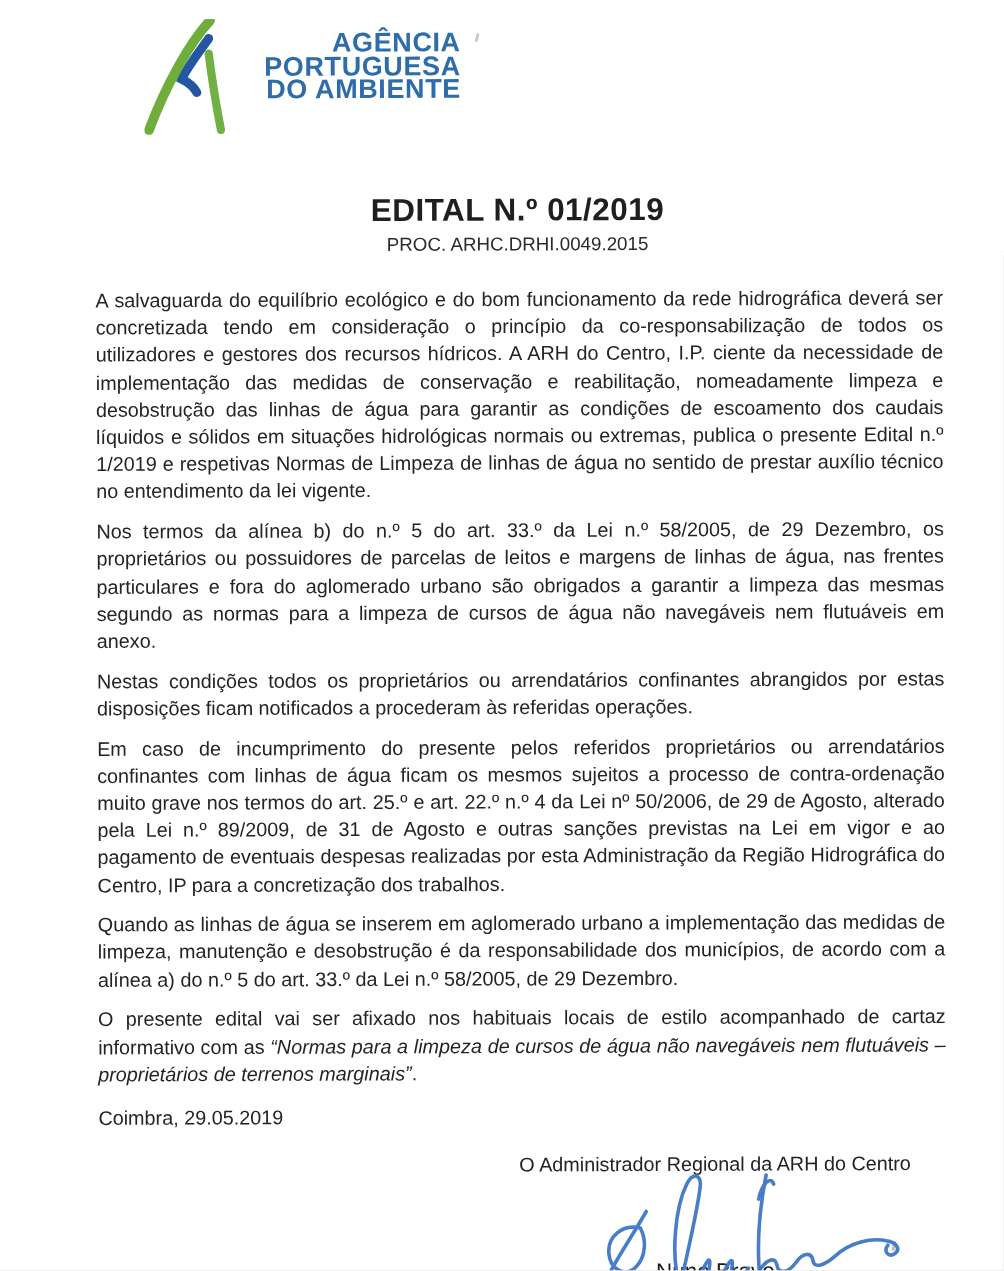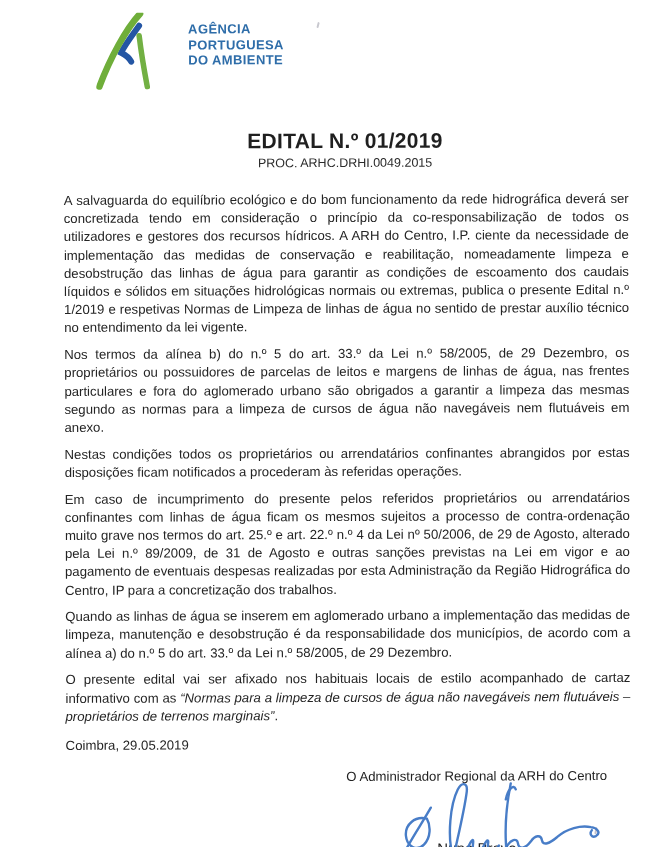--- a/index.html
+++ b/index.html
@@ -6,23 +6,23 @@
   .page {
     position:relative; width:669px; height:847px; background:#ffffff;
     font-family:"Liberation Sans", sans-serif; color:#242424;
     overflow:hidden; margin:0 auto;
   }
   .content-tilt { transform:rotate(-0.2deg); transform-origin:50% 0; }
 
   
   .logo-graphic { position:absolute; left:96px; top:12px; }
   .logo-text {
-    position:absolute; left:188px; top:21px;
-    font-weight:bold; font-size:13px; line-height:15.5px;
-    color:#2e6da9; letter-spacing:0.4px;
+    position:absolute; left:176px; top:21px;
+    font-weight:bold; font-size:18px; line-height:15.5px;
+    color:#2e6da9; letter-spacing:0.4px;text-align:right;
   }
 
   
   .title-wrap { position:absolute; left:20px; top:129px; width:649px; text-align:center; }
   .doc-title { font-size:21px; font-weight:bold; letter-spacing:0.3px; color:#1f1f1f; }
   .doc-subtitle { font-size:12.5px; margin-top:3px; color:#2b2b2b; }
 
   
   .body-text {
     position:absolute; left:63px; top:191px; width:565px;

